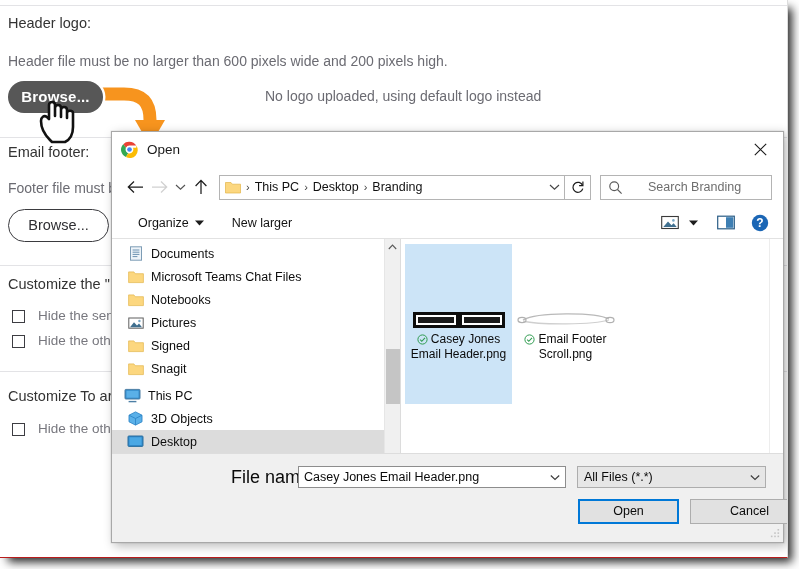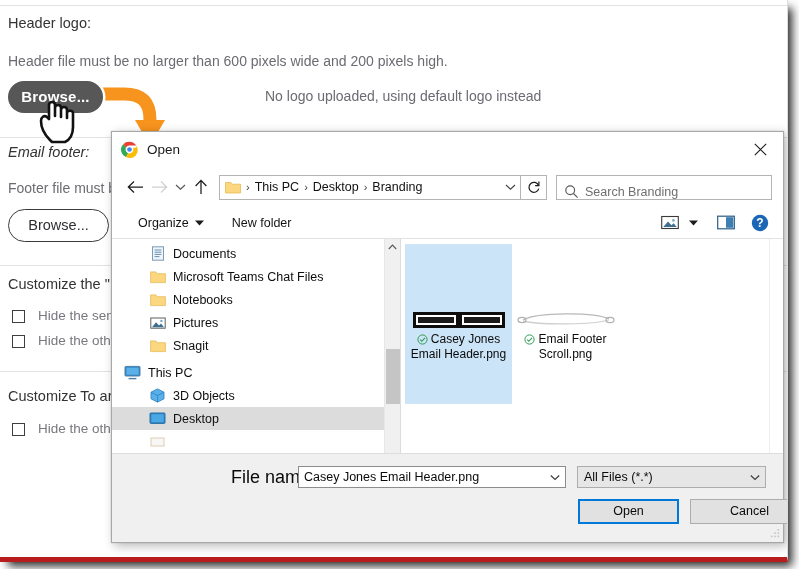--- a/index.html
+++ b/index.html
@@ -18,21 +18,21 @@
   
   #page-root {
     position: absolute;
     left: 0; top: 0;
     width: 787px;
     height: 557px;
     background: #86efac;
     overflow: hidden;
     box-shadow: 6px 6px 9px -2px rgba(0,0,0,0.85);
     border-right: 1px solid #dddddd;
-    border-bottom: 5px solid #b91c1c;
+    border-bottom: 1px solid #b91c1c;
   }
 
   .bg-form {
     position: absolute;
     left: 0; top: 0;
     width: 787px;
     height: 557px;
     background: #fff;
     padding: 0;
   }
@@ -237,29 +237,30 @@
     border-left: none;
     background: #fff;
     display: flex;
     align-items: center;
     justify-content: center;
     box-sizing: border-box;
     flex: 0 0 auto;
     cursor: pointer;
   }
   .searchbox {
-    width: 216px;
+    width: 172px;
     height: 25px;
     margin-left: 9px;
     border: 1px solid #b4b4b4;
     background: #fff;
     display: flex;
-    align-items: flex-end;
+    align-items: center;
     box-sizing: border-box;
     flex: 0 0 auto;
+    gap: 19px;
   }
   .search-ph {
     font-size: 12.5px;
     color: #6e6e6e;
     margin-left: 6px;
   }
 
   
   .dlg-cmdbar {
     height: 32px;
@@ -307,21 +308,21 @@
   .nav-item {
     height: 23px;
     display: flex;
     align-items: center;
     padding-left: 12px;
     font-size: 12.5px;
     color: #0d0d0d;
     cursor: pointer;
     box-sizing: border-box;
   }
-  .nav-item.indent { padding-left: 37px; }
+  .nav-item.indent { padding-left: 15px; }
   .nav-item.selected { background: #dcdcdc; }
   .nav-ico {
     width: 17px;
     height: 16px;
     margin-right: 7px;
     flex: 0 0 auto;
     display: flex;
     align-items: center;
     justify-content: center;
   }
@@ -504,21 +505,21 @@
     <div class="bg-rule" style="left:0;top:5px;width:787px;"></div>
 
     <div class="bg-label" style="left:8px;top:15px;">Header logo:</div>
 
     <div class="bg-note" style="left:8px;top:53px;">Header file must be no larger than 600 pixels wide and 200 pixels high.</div>
 
     <div class="bg-note" style="left:265px;top:88px;">No logo uploaded, using default logo instead</div>
 
     <div class="bg-rule" style="left:0;top:137px;width:787px;"></div>
 
-    <div class="bg-label" style="left:8px;top:144px;font-style:italic;">Email footer:</div>
+    <div class="bg-label" style="left:8px;top:144px;">Email footer:</div>
 
     <div class="bg-note" style="left:8px;top:180px;">Footer file must b</div>
 
     <div class="bg-browse-outline" style="left:8px;top:209px;">Browse...</div>
 
     <div class="bg-rule" style="left:0;top:265px;width:787px;"></div>
 
     <div class="bg-label" style="left:8px;top:276px;">Customize the "</div>
 
     <div class="bg-check" style="left:12px;top:310px;"></div>
@@ -630,21 +631,21 @@
     </div>
 
     <div class="dlg-cmdbar">
       <div class="cmd-item">
         <span>Organize</span>
         <svg class="cmd-caret" width="9" height="6" viewBox="0 0 9 6">
           <path d="M0,0.6 L4.5,5.4 L9,0.6 Z" fill="#1d1d1d"></path>
         </svg>
       </div>
       <div class="cmd-item" style="margin-left:20px;">
-        <span>New folder</span>
+        <span>New larger</span>
       </div>
 
       <div class="cmd-spacer"></div>
 
       <div class="cmd-icon-btn">
         <svg width="18" height="15" viewBox="0 0 18 15">
           <rect x="0.7" y="1.5" width="16.6" height="12" fill="#ffffff" stroke="#3a3a3a" stroke-width="1.1"></rect>
           <rect x="2.3" y="3.1" width="13.4" height="8.8" fill="#ffffff"></rect>
           <path d="M2.3,11.9 L7,6.6 L10.5,10.2 L12.6,8.2 L15.7,11.9 Z" fill="#3f6f8f"></path>
           <circle cx="12.4" cy="5.4" r="1.3" fill="#7aa8c6"></circle>
@@ -706,20 +707,28 @@
             <span class="nav-ico">
               <svg width="16" height="14" viewBox="0 0 16 14">
                 <rect x="0.8" y="2" width="14.4" height="10.2" fill="#ffffff" stroke="#5f5f5f" stroke-width="1"></rect>
                 <path d="M2,11.2 L6,6.2 L9,9.4 L11,7.4 L14,11.2 Z" fill="#3f6f8f"></path>
                 <circle cx="11.4" cy="5" r="1.2" fill="#7aa8c6"></circle>
               </svg>
             </span>
             <span>Pictures</span>
           </div>
 
+          <div class="nav-item indent">
+            <span class="nav-ico">
+              <svg width="16" height="14" viewBox="0 0 16 14">
+                <path d="M0.6,1.9 L5.9,1.9 L7.2,3.7 L15.4,3.7 L15.4,12.6 L0.6,12.6 Z" fill="#FCD77F" stroke="#E3B449" stroke-width="0.7"></path>
+              </svg>
+            </span>
+            <span>Signed</span>
+          </div>
 
           <div class="nav-item indent">
             <span class="nav-ico">
               <svg width="16" height="14" viewBox="0 0 16 14">
                 <path d="M0.6,1.9 L5.9,1.9 L7.2,3.7 L15.4,3.7 L15.4,12.6 L0.6,12.6 Z" fill="#FCD77F" stroke="#E3B449" stroke-width="0.7"></path>
               </svg>
             </span>
             <span>Snagit</span>
           </div>
 

